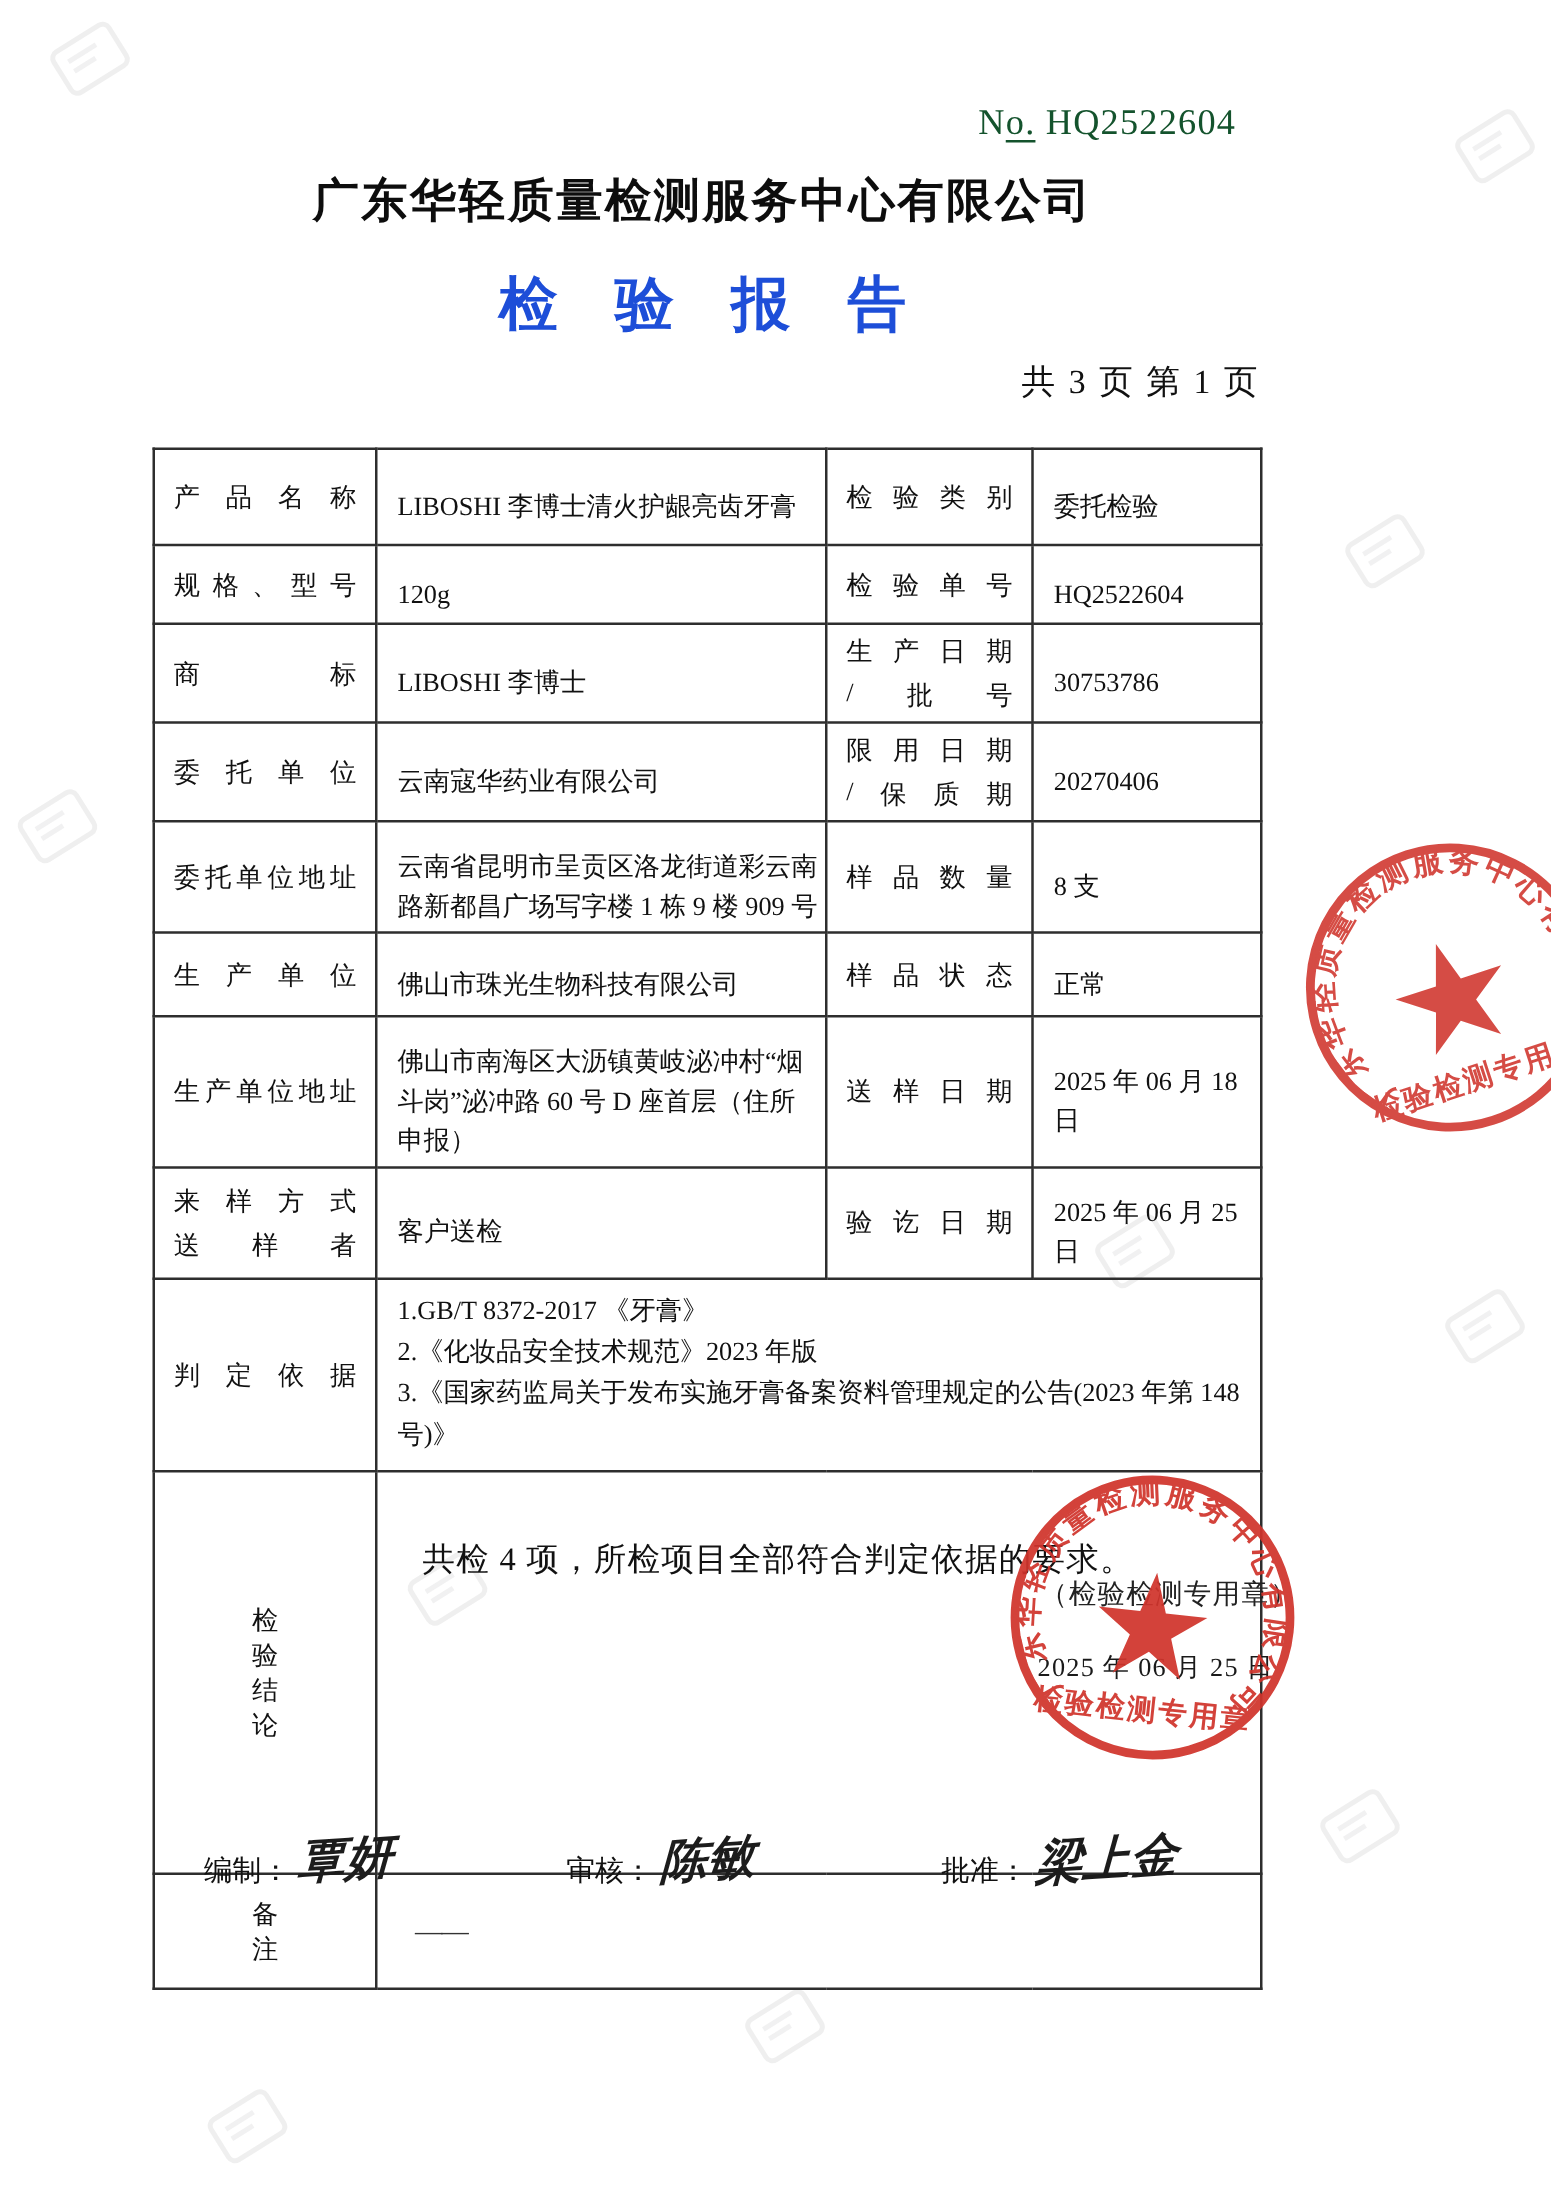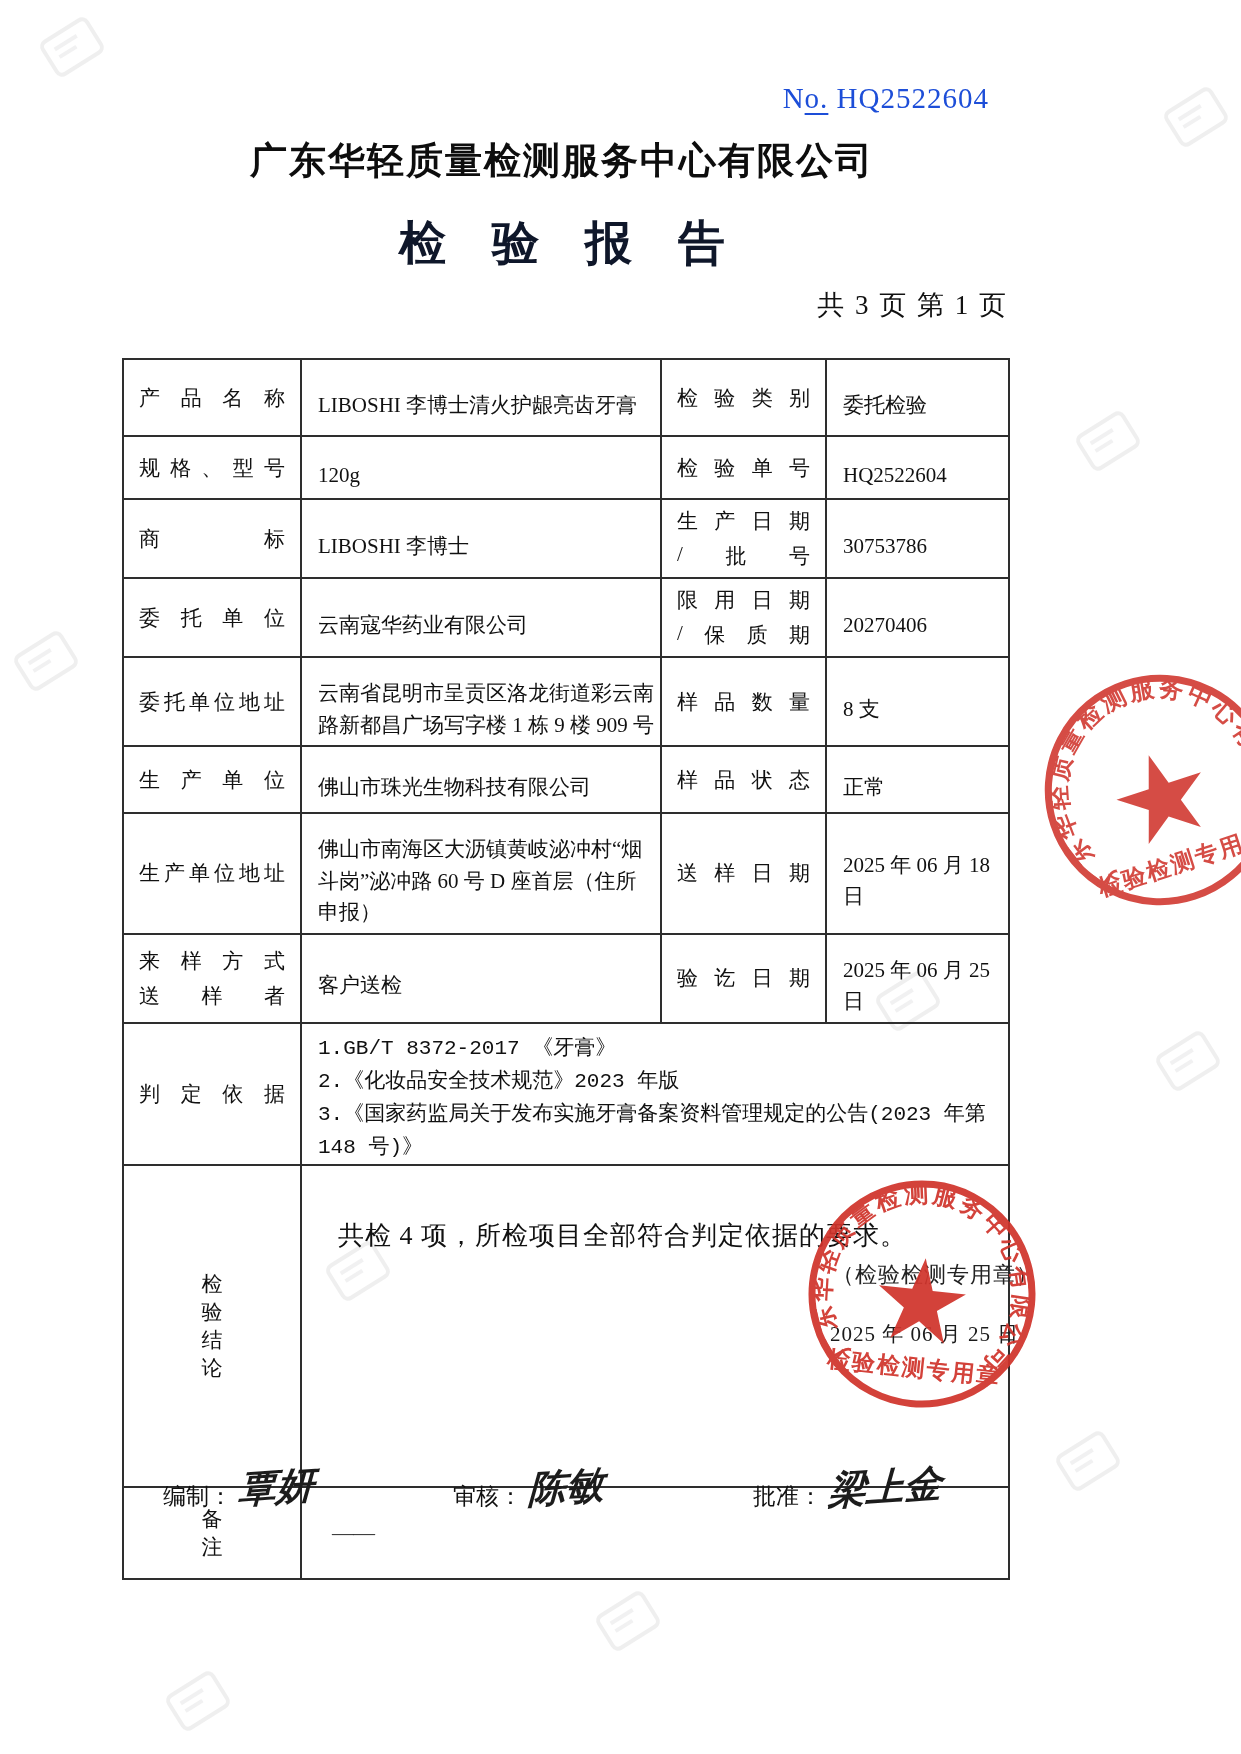--- a/index.html
+++ b/index.html
@@ -1,43 +1,43 @@
 <!DOCTYPE html>
 <html lang="zh"><head>
 <meta charset="utf-8">
 <style>
   html,body{margin:0;padding:0;}
   body{width:1241px;height:1754px;position:relative;background:#ffffff;overflow:hidden;
        font-family:"Liberation Serif","DejaVu Serif",serif;color:#111;}
   .abs{position:absolute;}
 
   
-  .report-no{top:82px;right:252px;font-size:29px;letter-spacing:1px;color:#1d4ed8;}
+  .report-no{top:82px;right:252px;font-size:29px;letter-spacing:1px;color:#14532d;}
   .report-no .no-o{text-decoration:underline;text-underline-offset:5px;}
   .company-title{top:136px;left:0;width:1124px;text-align:center;font-size:37px;font-weight:700;
                  letter-spacing:2px;color:#0d0d0d;}
   .report-title{top:212px;left:0;width:1170px;text-align:center;font-size:47px;font-weight:700;
-                letter-spacing:46px;color:#0f172a;}
+                letter-spacing:46px;color:#1d4ed8;}
   .page-info{top:287px;right:233px;font-size:27px;letter-spacing:2px;}
 
   
   .tbl-wrap{top:358px;left:122px;}
   table{border-collapse:collapse;table-layout:fixed;width:886px;}
   td{border:2px solid #2e2e2e;font-size:21px;vertical-align:middle;padding:0;overflow:hidden;}
   tr.r1{height:77px}tr.r2{height:63px}tr.r3{height:72px}tr.r4{height:78px}
   tr.r5{height:71px}tr.r6{height:67px}tr.r7{height:77px}tr.r8{height:66px}
   tr.r9{height:99px}tr.r10{height:322px}tr.r11{height:92px}
   .lbl{padding:0 15px;}
   .lbl .jc{margin:7px 0;}
   .val{padding:20px 6px 4px 16px;line-height:1.5;}
   .jc{display:flex;justify-content:space-between;width:100%;}
   .jv{display:flex;flex-direction:column;justify-content:space-between;align-items:center;height:100%;box-sizing:border-box;}
   .jv-tall{padding:44px 0;}
   .jv-short{padding:12px 0;}
-  .basis-cell{padding:8px 8px 0 16px;line-height:1.58;font-size:21px;font-family:Liberation Mono, monospace;}
+  .basis-cell{padding:8px 8px 12px 16px;line-height:1.58;font-size:21px;}
   .concl-cell{position:relative;vertical-align:top;}
   .concl-text{margin:52px 0 0 36px;font-size:26px;letter-spacing:1px;}
   .remark-val{padding-left:30px;font-size:22px;color:#333;letter-spacing:-1px;}
 
   
   .footer-row{top:1458px;left:0;width:1241px;height:80px;}
   .sig-group{position:absolute;top:8px;font-size:23px;white-space:nowrap;}
   .sig-name{display:inline-block;font-size:38px;font-style:italic;font-weight:600;
             transform:rotate(-4deg) skewX(-6deg);position:relative;top:-4px;margin-left:6px;color:#1c1c1c;}
   .sig-make{left:163px;} .sig-review{left:453px;} .sig-approve{left:753px;}

